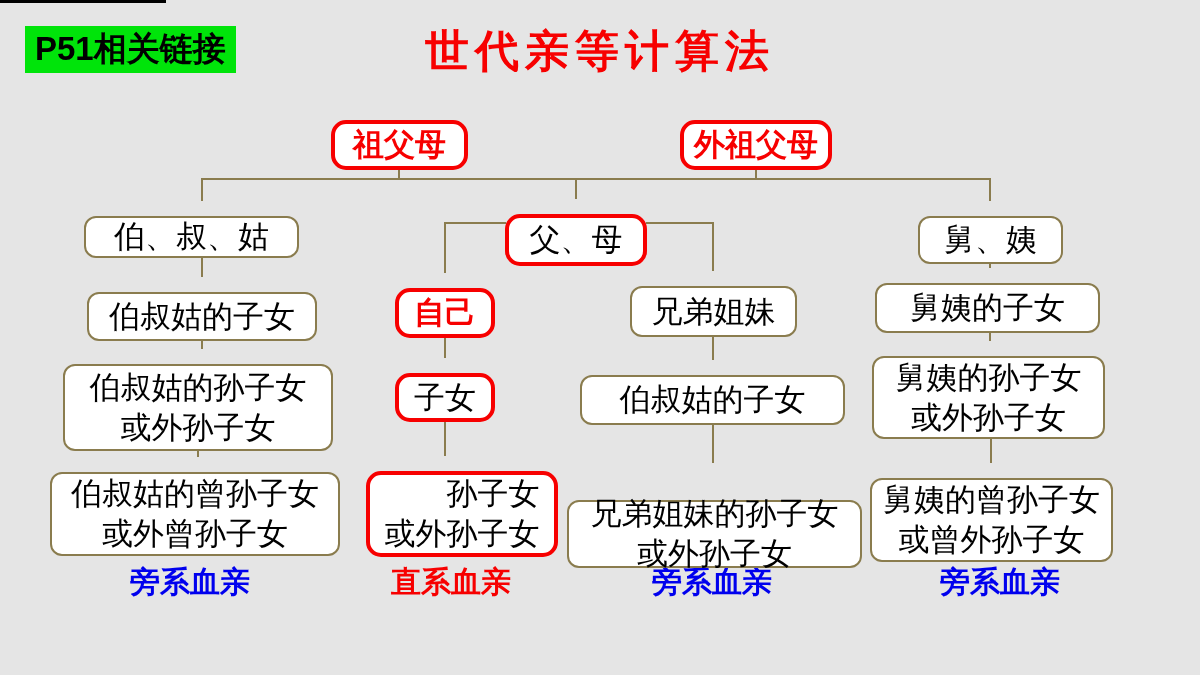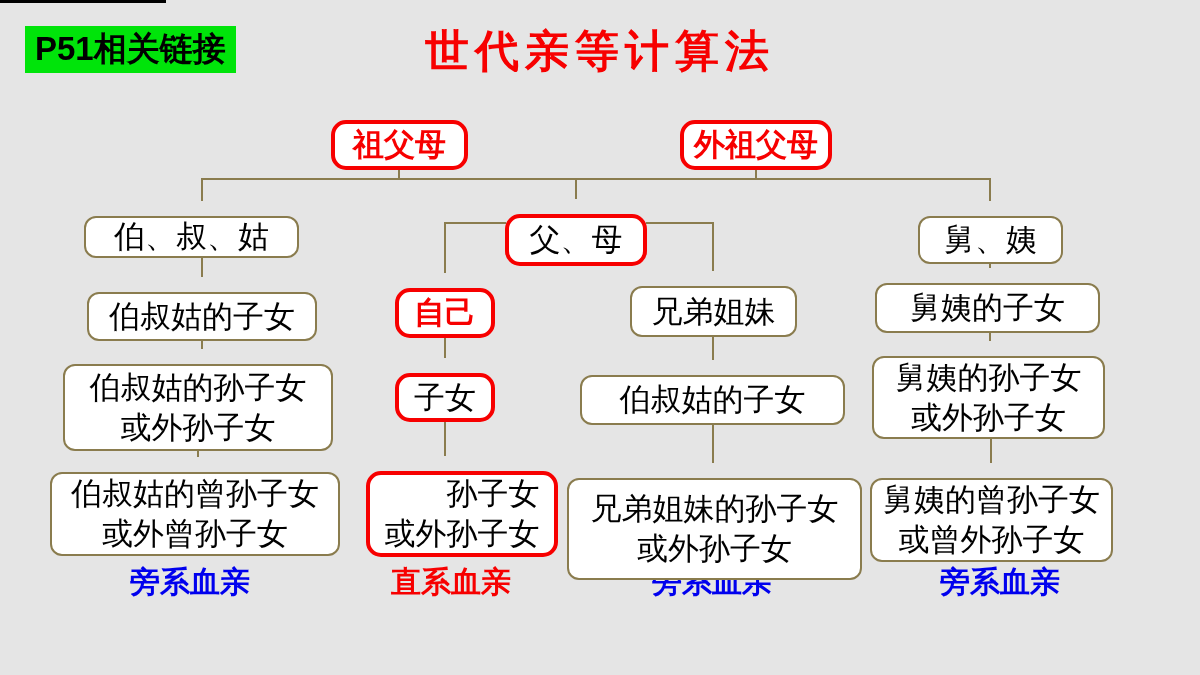--- a/index.html
+++ b/index.html
@@ -67,21 +67,21 @@
 或外孙子女</div>
   <div class="node red" style="left:395px;top:357px;width:100px;height:49px;font-family:Liberation Serif, serif;">子女</div>
   <div class="node" style="left:580px;top:359px;width:265px;height:50px;">伯叔姑的子女</div>
   <div class="node" style="left:872px;top:340px;width:233px;height:83px;">舅姨的孙子女
 或外孙子女</div>
 
   <div class="node" style="left:50px;top:456px;width:290px;height:84px;">伯叔姑的曾孙子女
 或外曾孙子女</div>
   <div class="node red" style="left:366px;top:455px;width:192px;height:86px;text-align:right;">孙子女
 或外孙子女</div>
-  <div class="node" style="left:567px;top:462px;width:295px;height:102px;">兄弟姐妹的孙子女
+  <div class="node" style="left:567px;top:484px;width:295px;height:68px;">兄弟姐妹的孙子女
 或外孙子女</div>
   <div class="node" style="left:870px;top:462px;width:243px;height:84px;">舅姨的曾孙子女
 或曾外孙子女</div>
 
   <div class="v" style="left:398px;top:154px;height:26px;"></div>
   <div class="v" style="left:755px;top:154px;height:26px;"></div>
   <div class="h" style="left:201px;top:178px;width:790px;"></div>
   <div class="v" style="left:201px;top:178px;height:23px;"></div>
   <div class="v" style="left:575px;top:178px;height:21px;"></div>
   <div class="v" style="left:989px;top:178px;height:23px;"></div>

